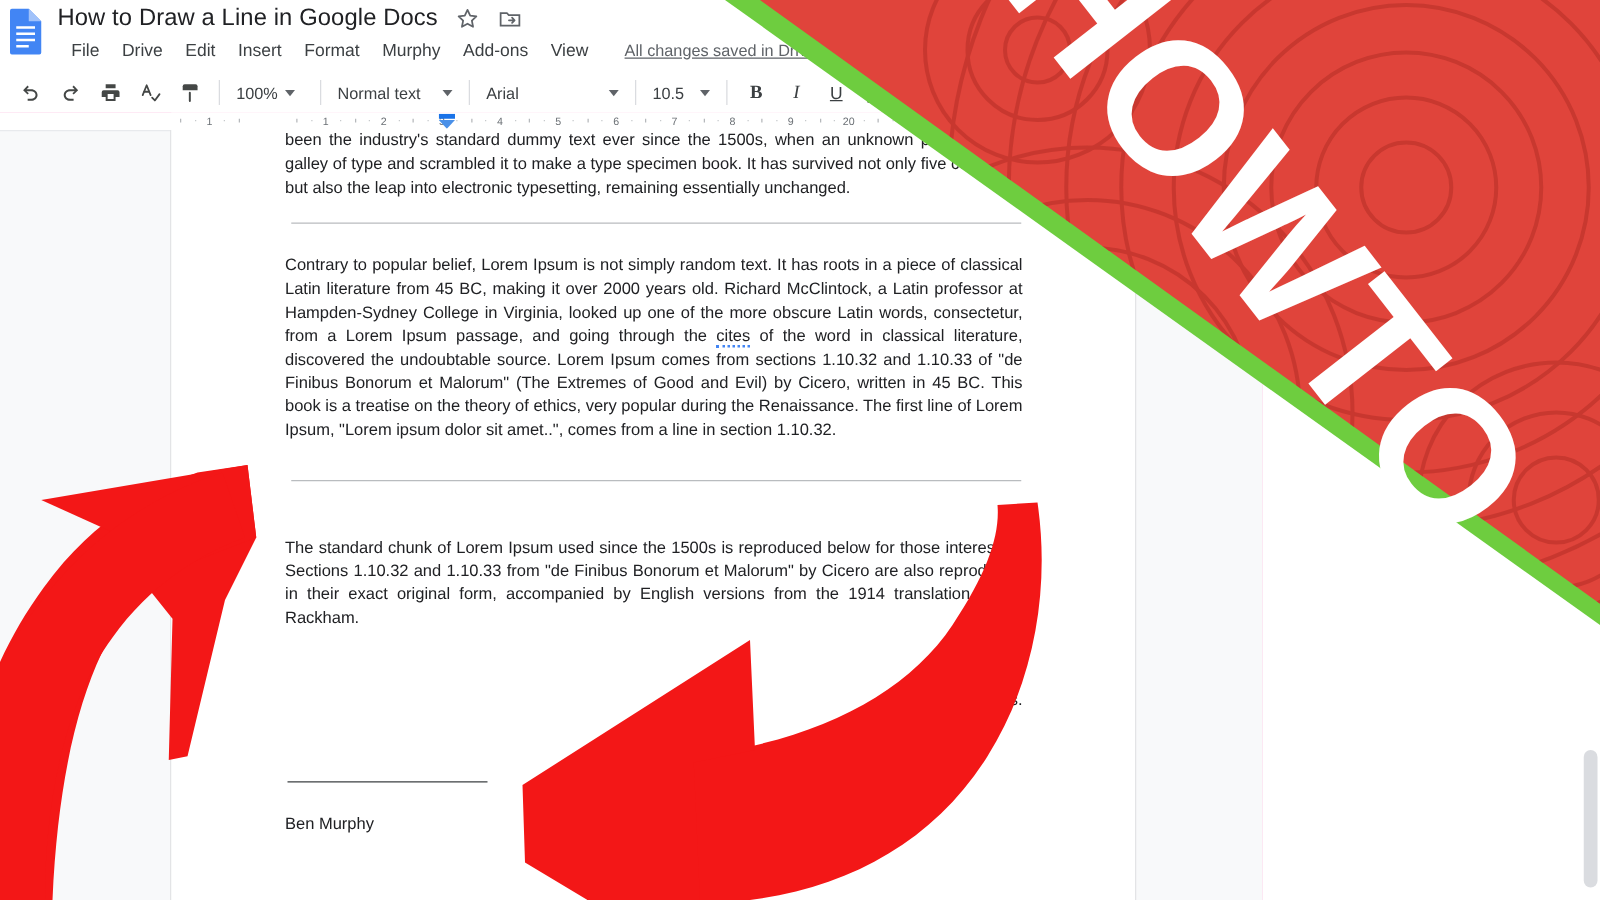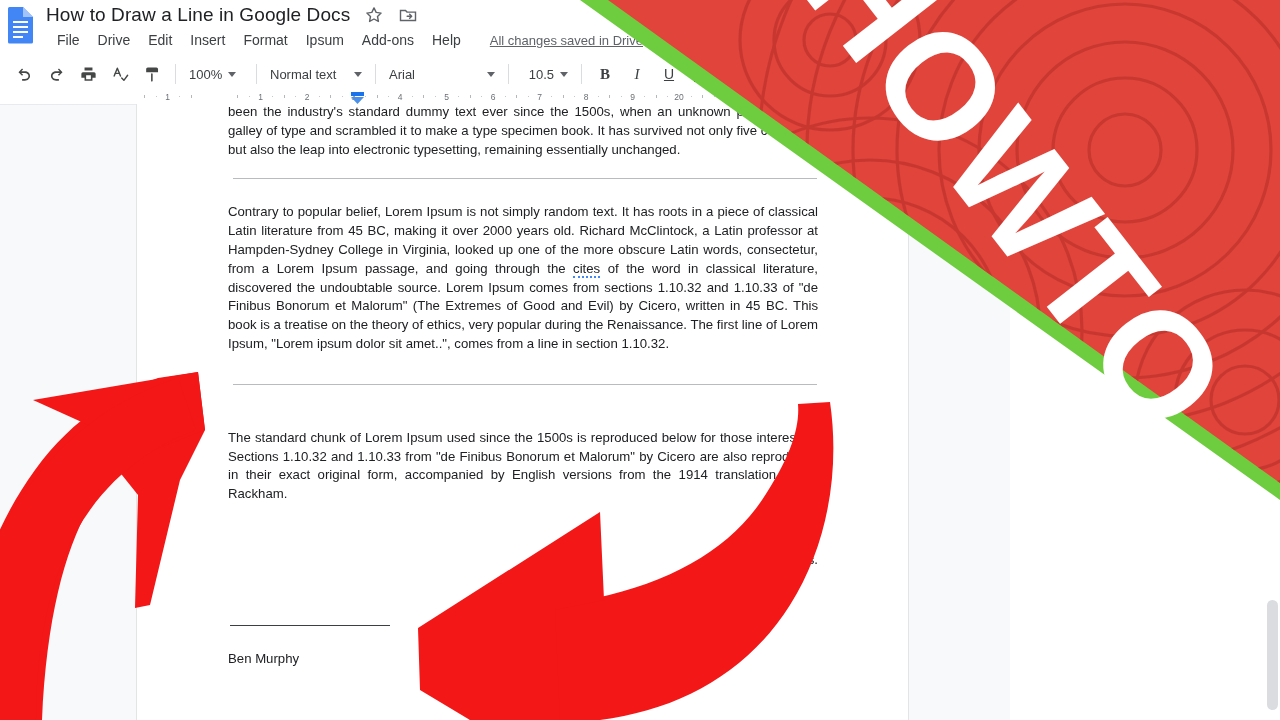--- a/index.html
+++ b/index.html
@@ -59,21 +59,21 @@
     height: 26px; display: flex; align-items: center; gap: 6px;
     padding: 0 6px; color: #3c4043; font-size: 13px; white-space: nowrap;
   }
   .tb-select .caret {
     width: 0; height: 0; border-left: 4px solid transparent; border-right: 4px solid transparent;
     border-top: 5px solid #5f6368;
   }
   .sel-zoom { width: 66px; }
   .sel-style { width: 104px; justify-content: space-between;}
   .sel-font  { width: 118px; justify-content: space-between;}
-  .sel-size  { width: 58px;  justify-content: flex-end;}
+  .sel-size  { width: 58px;  justify-content: space-between;}
 
   
   .ruler {
     position: absolute; left: 0; top: 90px; width: 1280px; height: 14px;
     background: #ffffff; z-index: 4;
   }
   .ruler-inner {
     position: absolute; left: 137px; top: 0; width: 772px; height: 14px;
     background: #ffffff;
   }
@@ -164,23 +164,23 @@
         </svg>
       </span>
     </div>
 
     <div class="menu-row">
       <span class="menu-item">File</span>
       <span class="menu-item">Drive</span>
       <span class="menu-item">Edit</span>
       <span class="menu-item">Insert</span>
       <span class="menu-item">Format</span>
-      <span class="menu-item">Ipsum</span>
+      <span class="menu-item">Murphy</span>
       <span class="menu-item">Add-ons</span>
-      <span class="menu-item">Help</span>
+      <span class="menu-item">View</span>
       <span class="save-status">All changes saved in Drive</span>
     </div>
 
     <div class="toolbar">
 
       <div class="tb-btn">
         <svg width="19" height="19" viewBox="0 0 24 24" fill="#444746">
           <path d="M12.5 8H7.9l2.3-2.3-1.3-1.3L4.4 9l4.5 4.5 1.3-1.3L7.9 10h4.6c2.5 0 4.5 1.7 4.5 3.9S15 17.8 12.5 17.8H9v2h3.5c3.6 0 6.5-2.6 6.5-5.9S16.1 8 12.5 8z"></path>
         </svg>
       </div>

